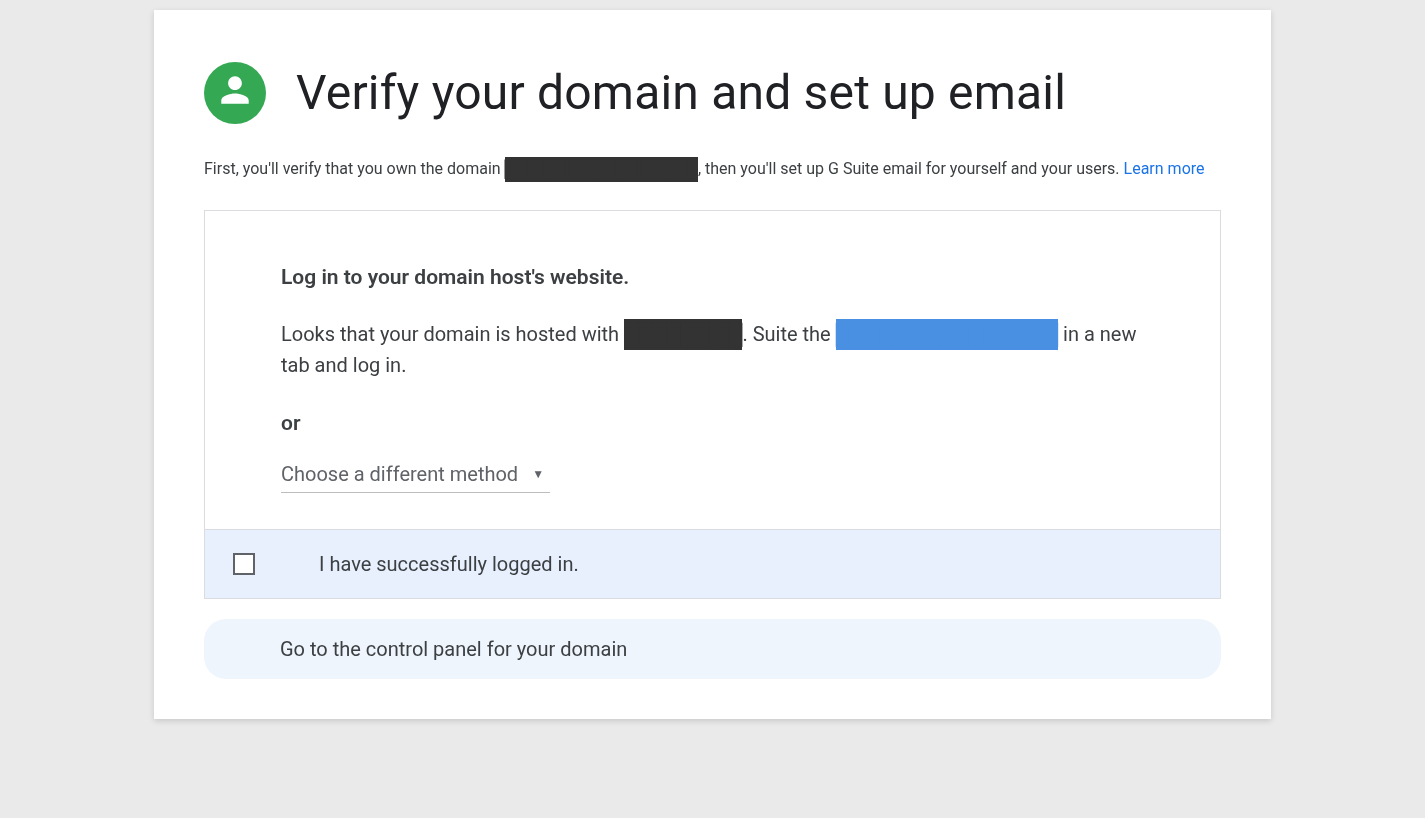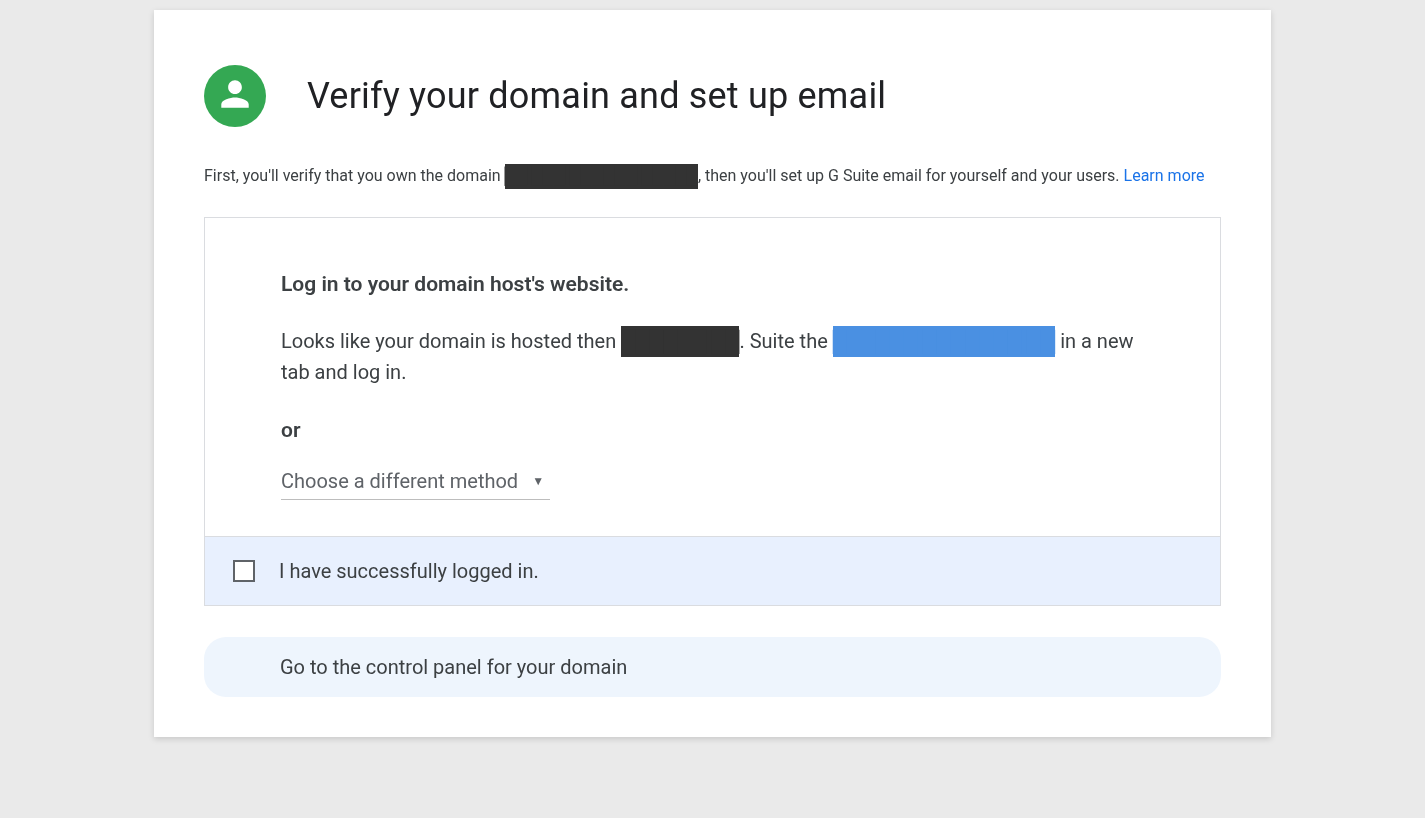--- a/index.html
+++ b/index.html
@@ -31,23 +31,23 @@
   }
   .avatar {
     width: 62px; height: 62px; border-radius: 50%;
     background: #34a853;
     display: flex; align-items: center; justify-content: center;
     flex: 0 0 auto;
     margin-right: 26px;
   }
   .avatar svg { width: 34px; height: 34px; fill: #fff; }
   h1.page-title {
-    font-size: 36px;
+    font-size: 48px;
     font-weight: 400;
-    margin: 15px;
+    margin: 4px;
     color: #202124;
     letter-spacing: .2px;
   }
   .intro {
     padding: 32px 50px 0 50px;
     line-height: 1.55;
     color: #3c4043;
     font-size: 16px;
   }
   .intro a.learn-more { color: #1a73e8; text-decoration: none; }
@@ -103,35 +103,36 @@
     font-size: 12px;
     color: #5f6368;
   }
 
   .confirm-row {
     display: flex;
     align-items: center;
     background: #e8f0fe;
     border-top: 1px solid #dadce0;
     padding: 22px 28px 22px 28px;
+    gap: 40px;
   }
   .confirm-row .checkbox {
     width: 22px; height: 22px;
     border: 2px solid #5f6368;
     margin-right: 24px;
     background: #fff;
     cursor: pointer;
   }
   .confirm-row .label {
     font-size: 20px;
     color: #3c4043;
   }
 
   .sub-step {
-    margin: 31px 50px 0 50px;
+    margin: 20px 50px 0 50px;
     background: #eef5fd;
     padding: 18px 24px 18px 76px;
     font-size: 20px;
     color: #3c4043;
     border-radius: 22px;
   }
 </style>
 </head>
 <body>
 
@@ -150,21 +151,21 @@
     </div>
 
     <div class="intro">
       <span>First, you'll verify that you own the domain </span><span class="redact-dark">██ ███ ██████ █████</span><span>, then you'll set up G Suite email for yourself and your users. </span><a href="#" class="learn-more">Learn more</a>
     </div>
 
     <div class="box">
       <div class="box-inner">
         <p class="step-heading">Log in to your domain host's website.</p>
         <p class="step-text">
-          <span>Looks like your domain is hosted then </span><span class="redact-dark">██████ ██</span><span>. Suite the </span><a href="#"><span class="redact-blue">██████ ███████ ██</span></a><span> in a new tab and log in.</span>
+          <span>Looks that your domain is hosted with </span><span class="redact-dark">██████ ██</span><span>. Suite the </span><a href="#"><span class="redact-blue">██████ ███████ ██</span></a><span> in a new tab and log in.</span>
         </p>
         <p class="or">or</p>
         <div class="method-select">
           <span>Choose a different method</span>
           <span class="caret">▼</span>
         </div>
       </div>
 
       <div class="confirm-row">
         <div class="checkbox" role="checkbox" aria-checked="false"></div>

